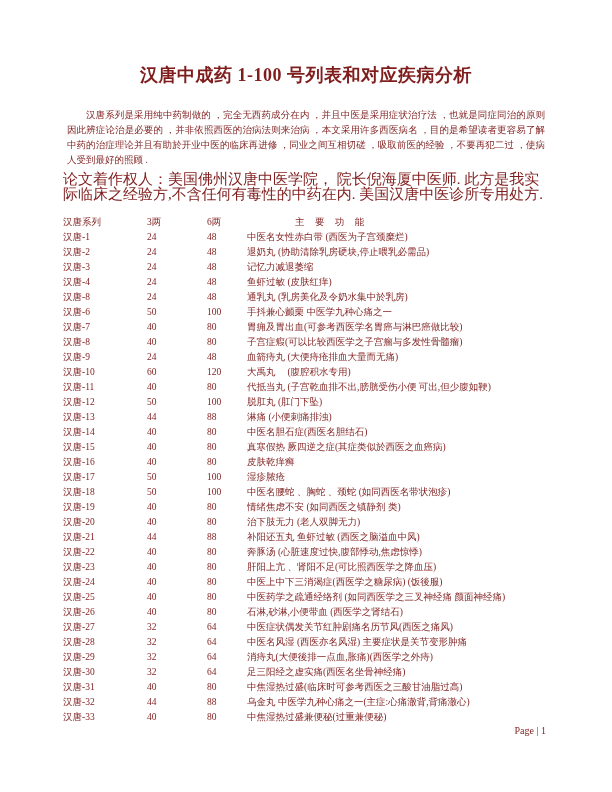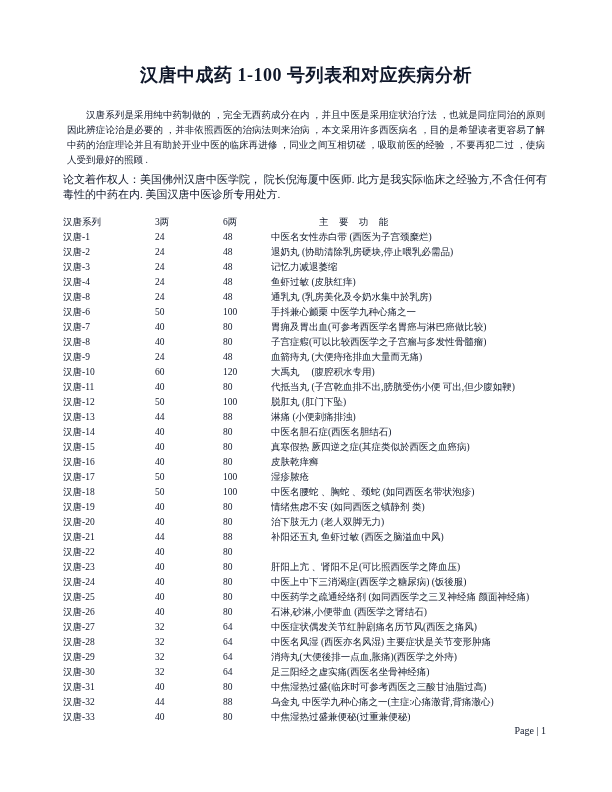--- a/index.html
+++ b/index.html
@@ -1,21 +1,21 @@
 <!DOCTYPE html>
 <html><head>
 <meta charset="utf-8">
 <style>
   html, body { margin: 0; padding: 0; background: #ffffff; }
   .page {
     position: relative;
     width: 612px;
     height: 792px;
     background: #ffffff;
-    color: #0f172a;
+    color: #7f1d1d;
     font-family: "Liberation Serif", "DejaVu Serif", serif;
     box-sizing: border-box;
     padding: 62px 63px 16px 63px;
     overflow: hidden;
   }
   .doc-title {
     margin: 0 0 20px 0;
     text-align: center;
     font-size: 18px;
     font-weight: bold;
@@ -24,33 +24,33 @@
   }
   .intro {
     margin: 4px;
     font-size: 9.5px;
     line-height: 15px;
     text-align: justify;
     text-indent: 2em;
   }
   .attribution {
     margin: 0;
-    font-size: 11px;
+    font-size: 15px;
     line-height: 15px;
     text-align: left;
   }
   .med-table {
     margin-top: 13px;
     font-size: 9.5px;
     line-height: 15px;
   }
   .med-row {
     display: grid;
     grid-template-columns: 84px 60px 40px 1fr;
-    column-gap: 8px;
+    column-gap: 0;
     white-space: nowrap;
   }
   .med-row .cell { overflow: hidden; }
   .med-row.header-row .func-head { letter-spacing: 4px; margin-left: 48px; }
   .page-footer {
     position: absolute;
     top: 724px;
     right: 66px;
     font-size: 10px;
     line-height: 14px;
@@ -198,20 +198,21 @@
         <div class="med-row">
           <span class="cell">汉唐-21</span>
           <span class="cell">44</span>
           <span class="cell">88</span>
           <span class="cell">补阳还五丸 鱼虾过敏 (西医之脑溢血中风)</span>
         </div>
         <div class="med-row">
           <span class="cell">汉唐-22</span>
           <span class="cell">40</span>
           <span class="cell">80</span>
+          <span class="cell">奔豚汤 (心脏速度过快,腹部悸动,焦虑惊悸)</span>
         </div>
         <div class="med-row">
           <span class="cell">汉唐-23</span>
           <span class="cell">40</span>
           <span class="cell">80</span>
           <span class="cell">肝阳上亢 、肾阳不足(可比照西医学之降血压)</span>
         </div>
         <div class="med-row">
           <span class="cell">汉唐-24</span>
           <span class="cell">40</span>

